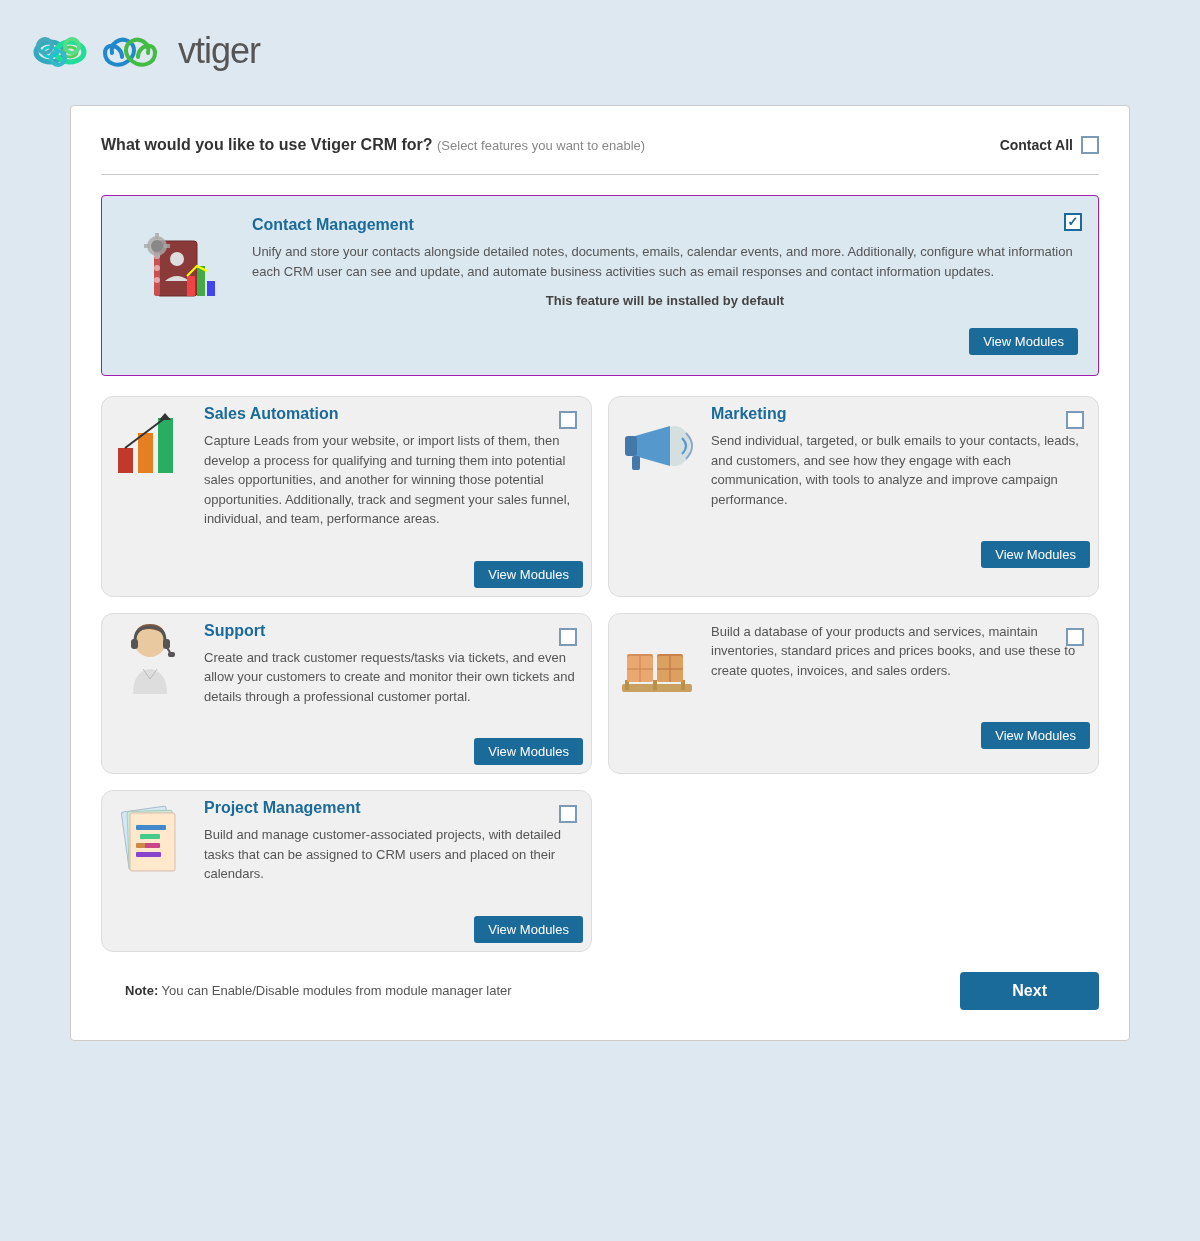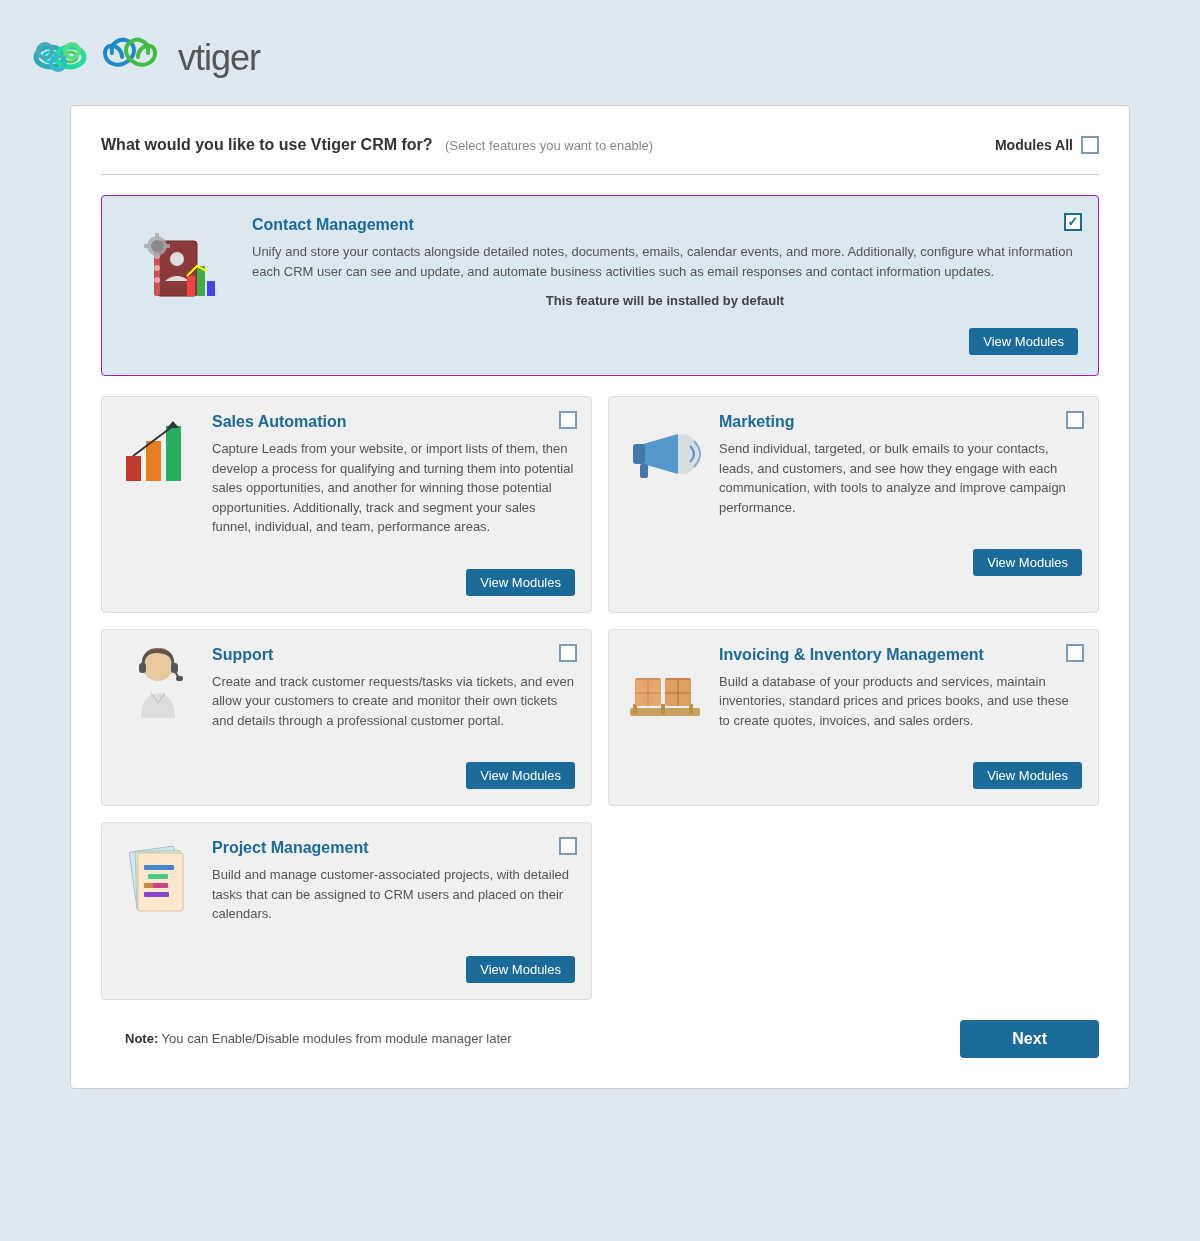--- a/index.html
+++ b/index.html
@@ -5,21 +5,21 @@
     * { box-sizing: border-box; margin: 0; padding: 0; }
     body {
       font-family: Arial, sans-serif;
       background: #dde8f0;
       min-height: 1241px;
       padding: 20px;
     }
     .logo-area {
       padding: 10px 0 20px 10px;
       display: flex;
-      align-items: center;
+      align-items: flex-start;
     }
     .logo-icon {
       width: 60px;
       height: 45px;
       margin-right: 8px;
     }
     .logo-text {
       font-size: 36px;
       color: #555;
       font-weight: 300;
@@ -41,21 +41,20 @@
     }
     .page-title {
       font-size: 16px;
       font-weight: bold;
       color: #333;
     }
     .page-subtitle {
       font-size: 13px;
       color: #888;
       font-weight: normal;
-      margin-left: 8px;
     }
     .select-all-area {
       display: flex;
       align-items: center;
       gap: 8px;
       font-size: 14px;
       color: #333;
       font-weight: bold;
     }
     .select-all-checkbox {
@@ -133,22 +132,22 @@
     
     .feature-grid {
       display: grid;
       grid-template-columns: 1fr 1fr;
       gap: 16px;
       margin-bottom: 16px;
     }
     .feature-card {
       background: #f0f0f0;
       border: 1px solid #ddd;
-      border-radius: 4px;
-      padding: 16px;
+      border-radius: 12px;
+      padding: 8px;
       position: relative;
       display: flex;
       flex-direction: column;
     }
     .feature-card .card-top {
       display: flex;
       align-items: flex-start;
     }
     .feature-card .card-icon-small {
       width: 80px;
@@ -245,21 +244,21 @@
 </div>
 
 <div class="main-container">
 
   <div class="page-header">
     <div>
       <span class="page-title">What would you like to use Vtiger CRM for?</span>
       <span class="page-subtitle">(Select features you want to enable)</span>
     </div>
     <div class="select-all-area">
-      <span>Modules All</span>
+      <span>Contact All</span>
       <div class="checkbox-box select-all-checkbox"></div>
     </div>
   </div>
 
   <hr class="divider">
 
   <div class="feature-card-full">
     <div class="card-icon">
 
       <svg width="100" height="100" viewBox="0 0 100 100" xmlns="http://www.w3.org/2000/svg">
@@ -412,21 +411,20 @@
             <rect x="10" y="34" width="26" height="26" rx="2" fill="#e8a870"></rect>
             <rect x="40" y="34" width="26" height="26" rx="2" fill="#dca060"></rect>
 
             <line x1="23" y1="34" x2="23" y2="60" stroke="#c8824a" stroke-width="1"></line>
             <line x1="10" y1="47" x2="36" y2="47" stroke="#c8824a" stroke-width="1"></line>
             <line x1="53" y1="34" x2="53" y2="60" stroke="#b87040" stroke-width="1"></line>
             <line x1="40" y1="47" x2="66" y2="47" stroke="#b87040" stroke-width="1"></line>
           </svg>
         </div>
         <div class="card-body">
-          <div class="feature-title">Invoicing &amp; Inventory Management</div>
           <div class="feature-desc">Build a database of your products and services, maintain inventories, standard prices and prices books, and use these to create quotes, invoices, and sales orders.</div>
         </div>
       </div>
       <div class="card-btn-row">
         <button class="view-modules-btn">View Modules</button>
       </div>
     </div>
   </div>
 
   <div class="feature-grid">

